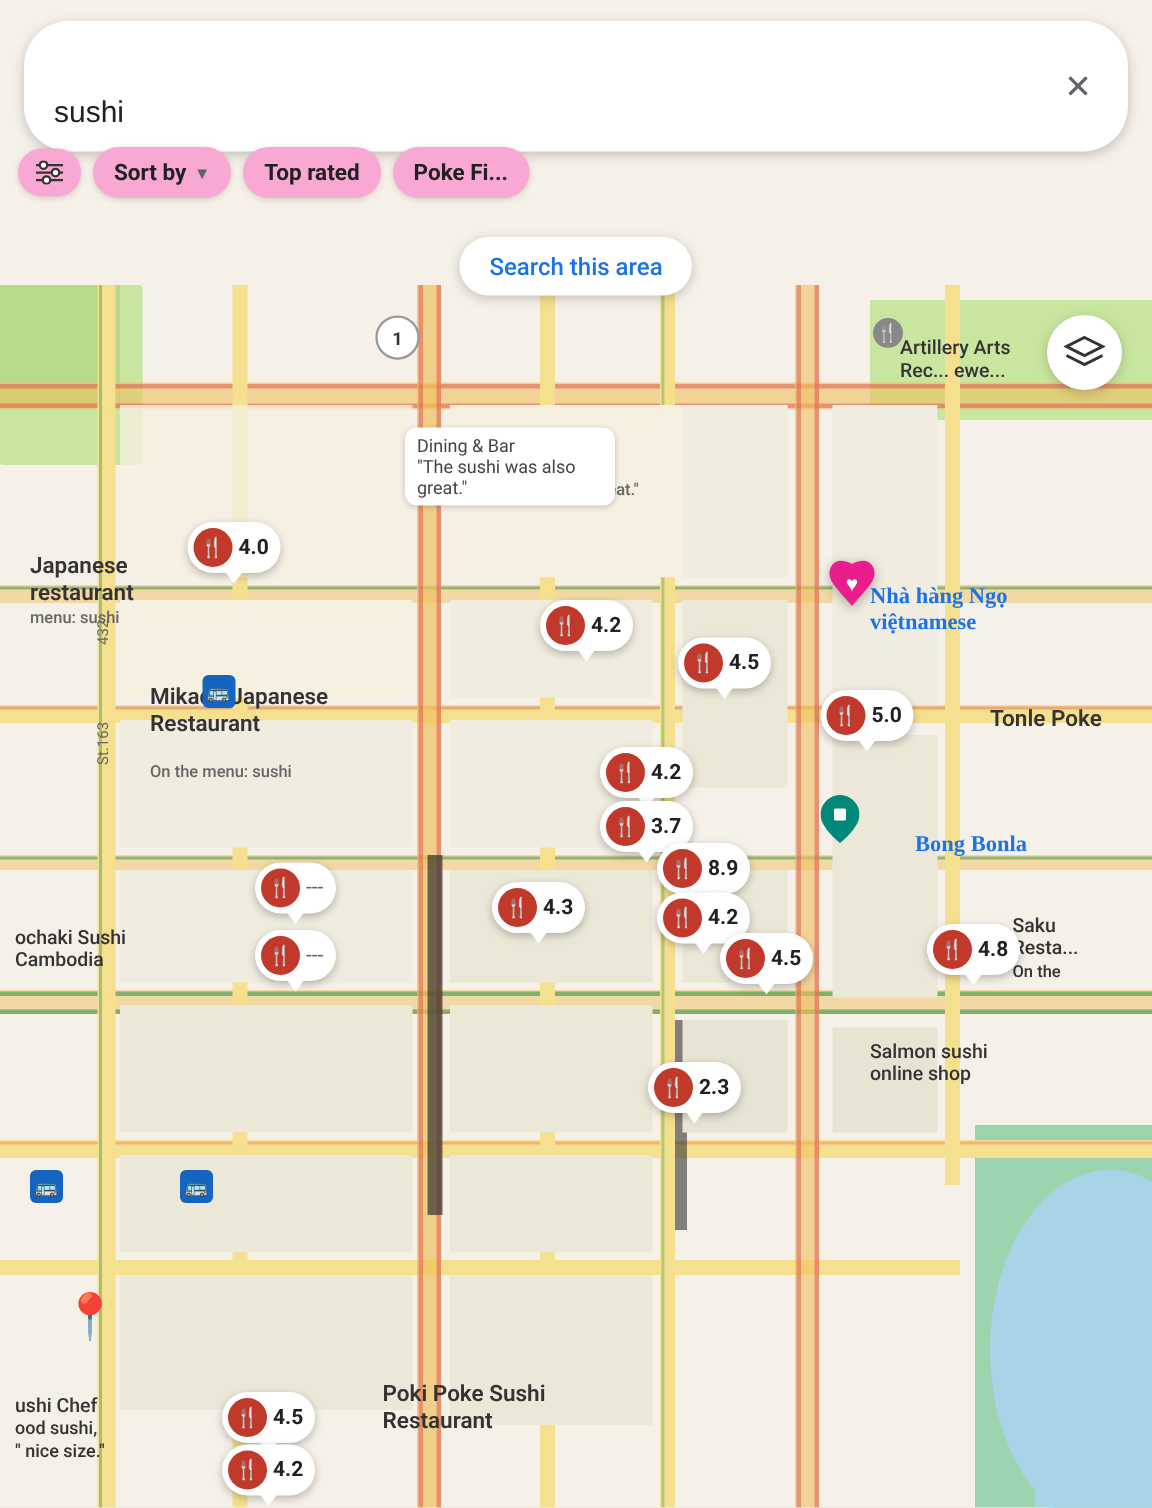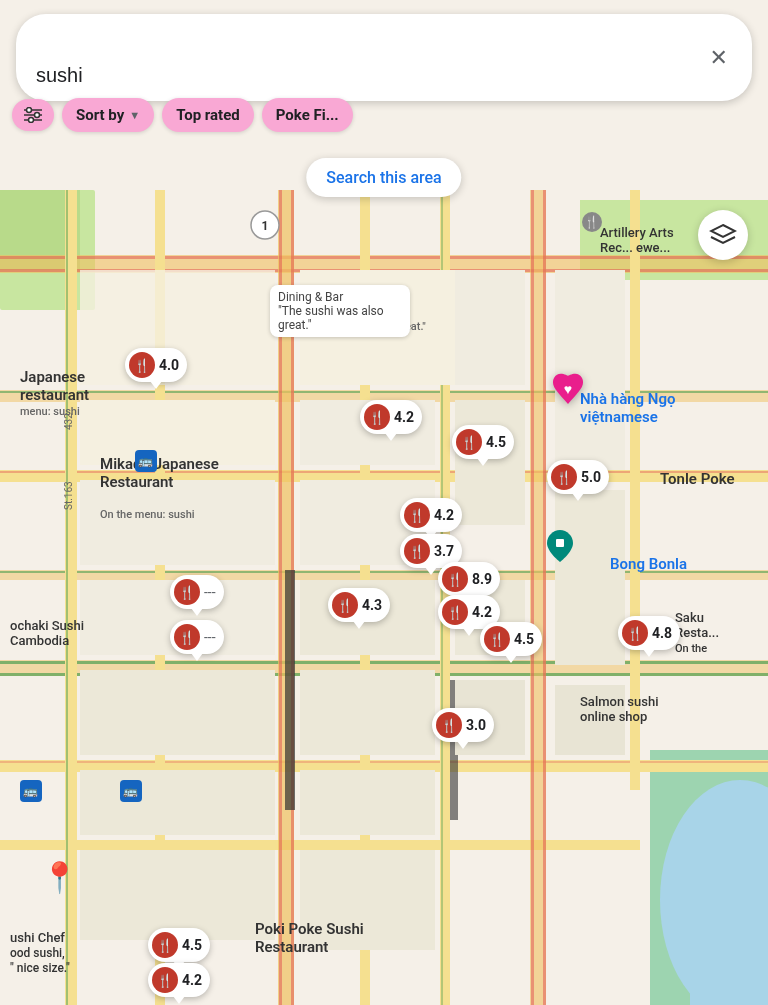--- a/index.html
+++ b/index.html
@@ -244,20 +244,21 @@
       pointer-events: none;
     }
 
     .map-text.large {
       font-size: 15px;
       font-weight: 600;
     }
 
     .map-text.blue {
       color: #1a73e8;
+      font-family: Liberation Serif, serif;
     }
 
     .map-text.small {
       font-size: 11px;
       color: #666;
     }
 
     
     .info-popup {
       position: absolute;
@@ -497,21 +498,21 @@
 
   
   <div class="marker" style="left:618px; top:616px;">
     <div class="marker-icon">🍴</div>
     <span class="marker-rating">4.8</span>
   </div>
 
   
   <div class="marker" style="left:432px; top:708px;">
     <div class="marker-icon">🍴</div>
-    <span class="marker-rating">3.0</span>
+    <span class="marker-rating">2.3</span>
   </div>
 
   
   <div class="marker" style="left:170px; top:575px;">
     <div class="marker-icon">🍴</div>
     <span class="marker-dashes">---</span>
   </div>
 
   
   <div class="marker" style="left:170px; top:620px;">

